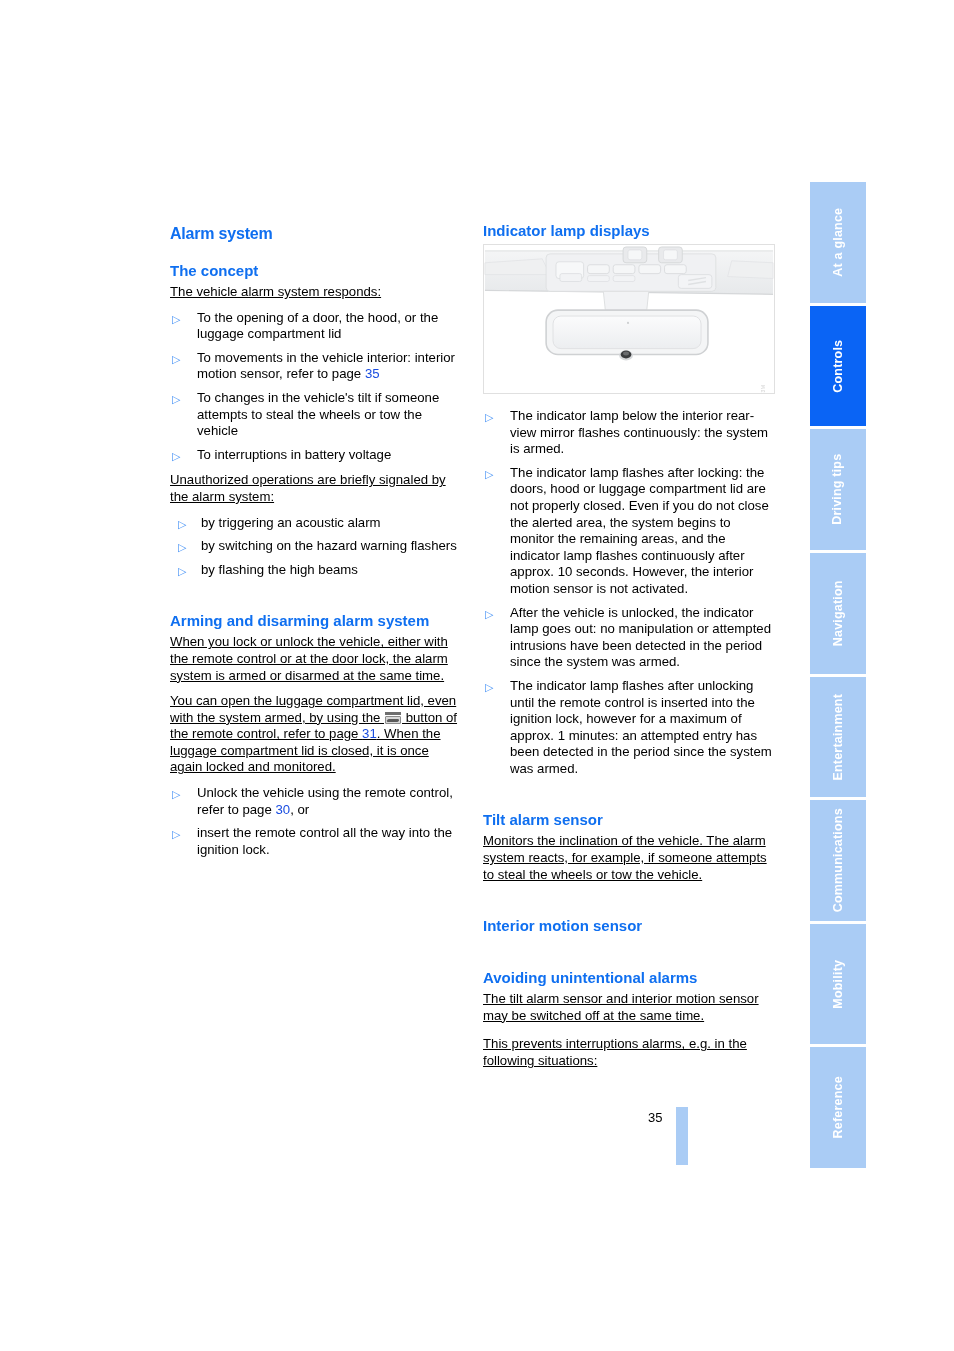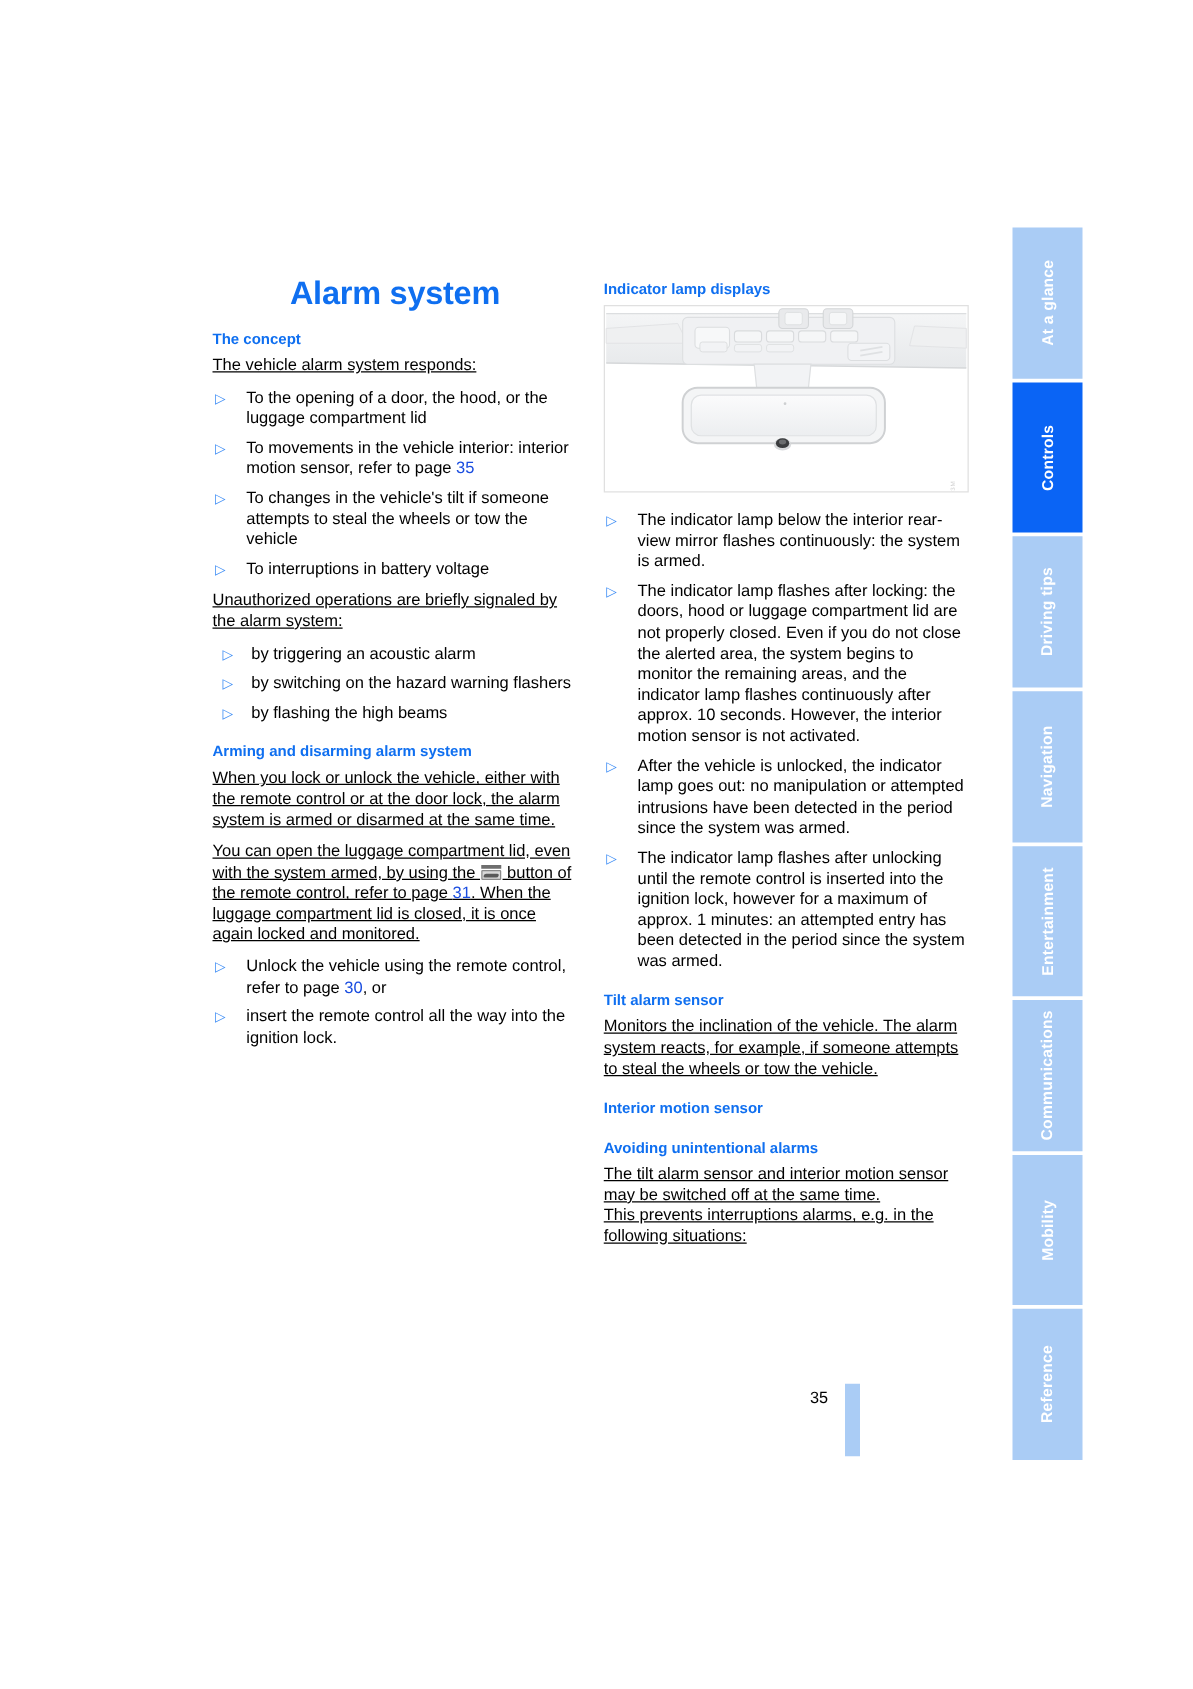--- a/index.html
+++ b/index.html
@@ -71,43 +71,42 @@
     top: 222px;
     width: 292px;
     font-size: 13.2px;
     line-height: 16.6px;
   }
   .col-left  { left: 170px; }
   .col-right { left: 483px; }
 
   h1.title {
     color: #0f6ff0;
-    font-size: 26px;
+    font-size: 16px;
     font-weight: bold;
     margin: 0 0 16px 0;
     line-height: 24px;
     letter-spacing: -0.2px;
-    text-align: center;
   }
   h2.sub {
     color: #0f6ff0;
-    font-size: 12px;
+    font-size: 15px;
     font-weight: bold;
     margin: 0 0 4px 0;
     line-height: 18px;
   }
-  h2.sub.spaced { margin-top: 14px; }
+  h2.sub.spaced { margin-top: 34px; }
   h2.sub.tight  { margin-top: 0; }
 
   p.body {
     margin: 0 0 9px 0;
     line-height: 16.6px;
     text-decoration: underline;
   }
-  p.body.nogap { margin-bottom: 0; }
+  p.body.nogap { margin-bottom: 12px; }
 
   
   ul.blist {
     list-style: none;
     margin: 0 0 9px 0;
     padding: 0;
   }
   ul.blist li {
     position: relative;
     padding-left: 27px;

